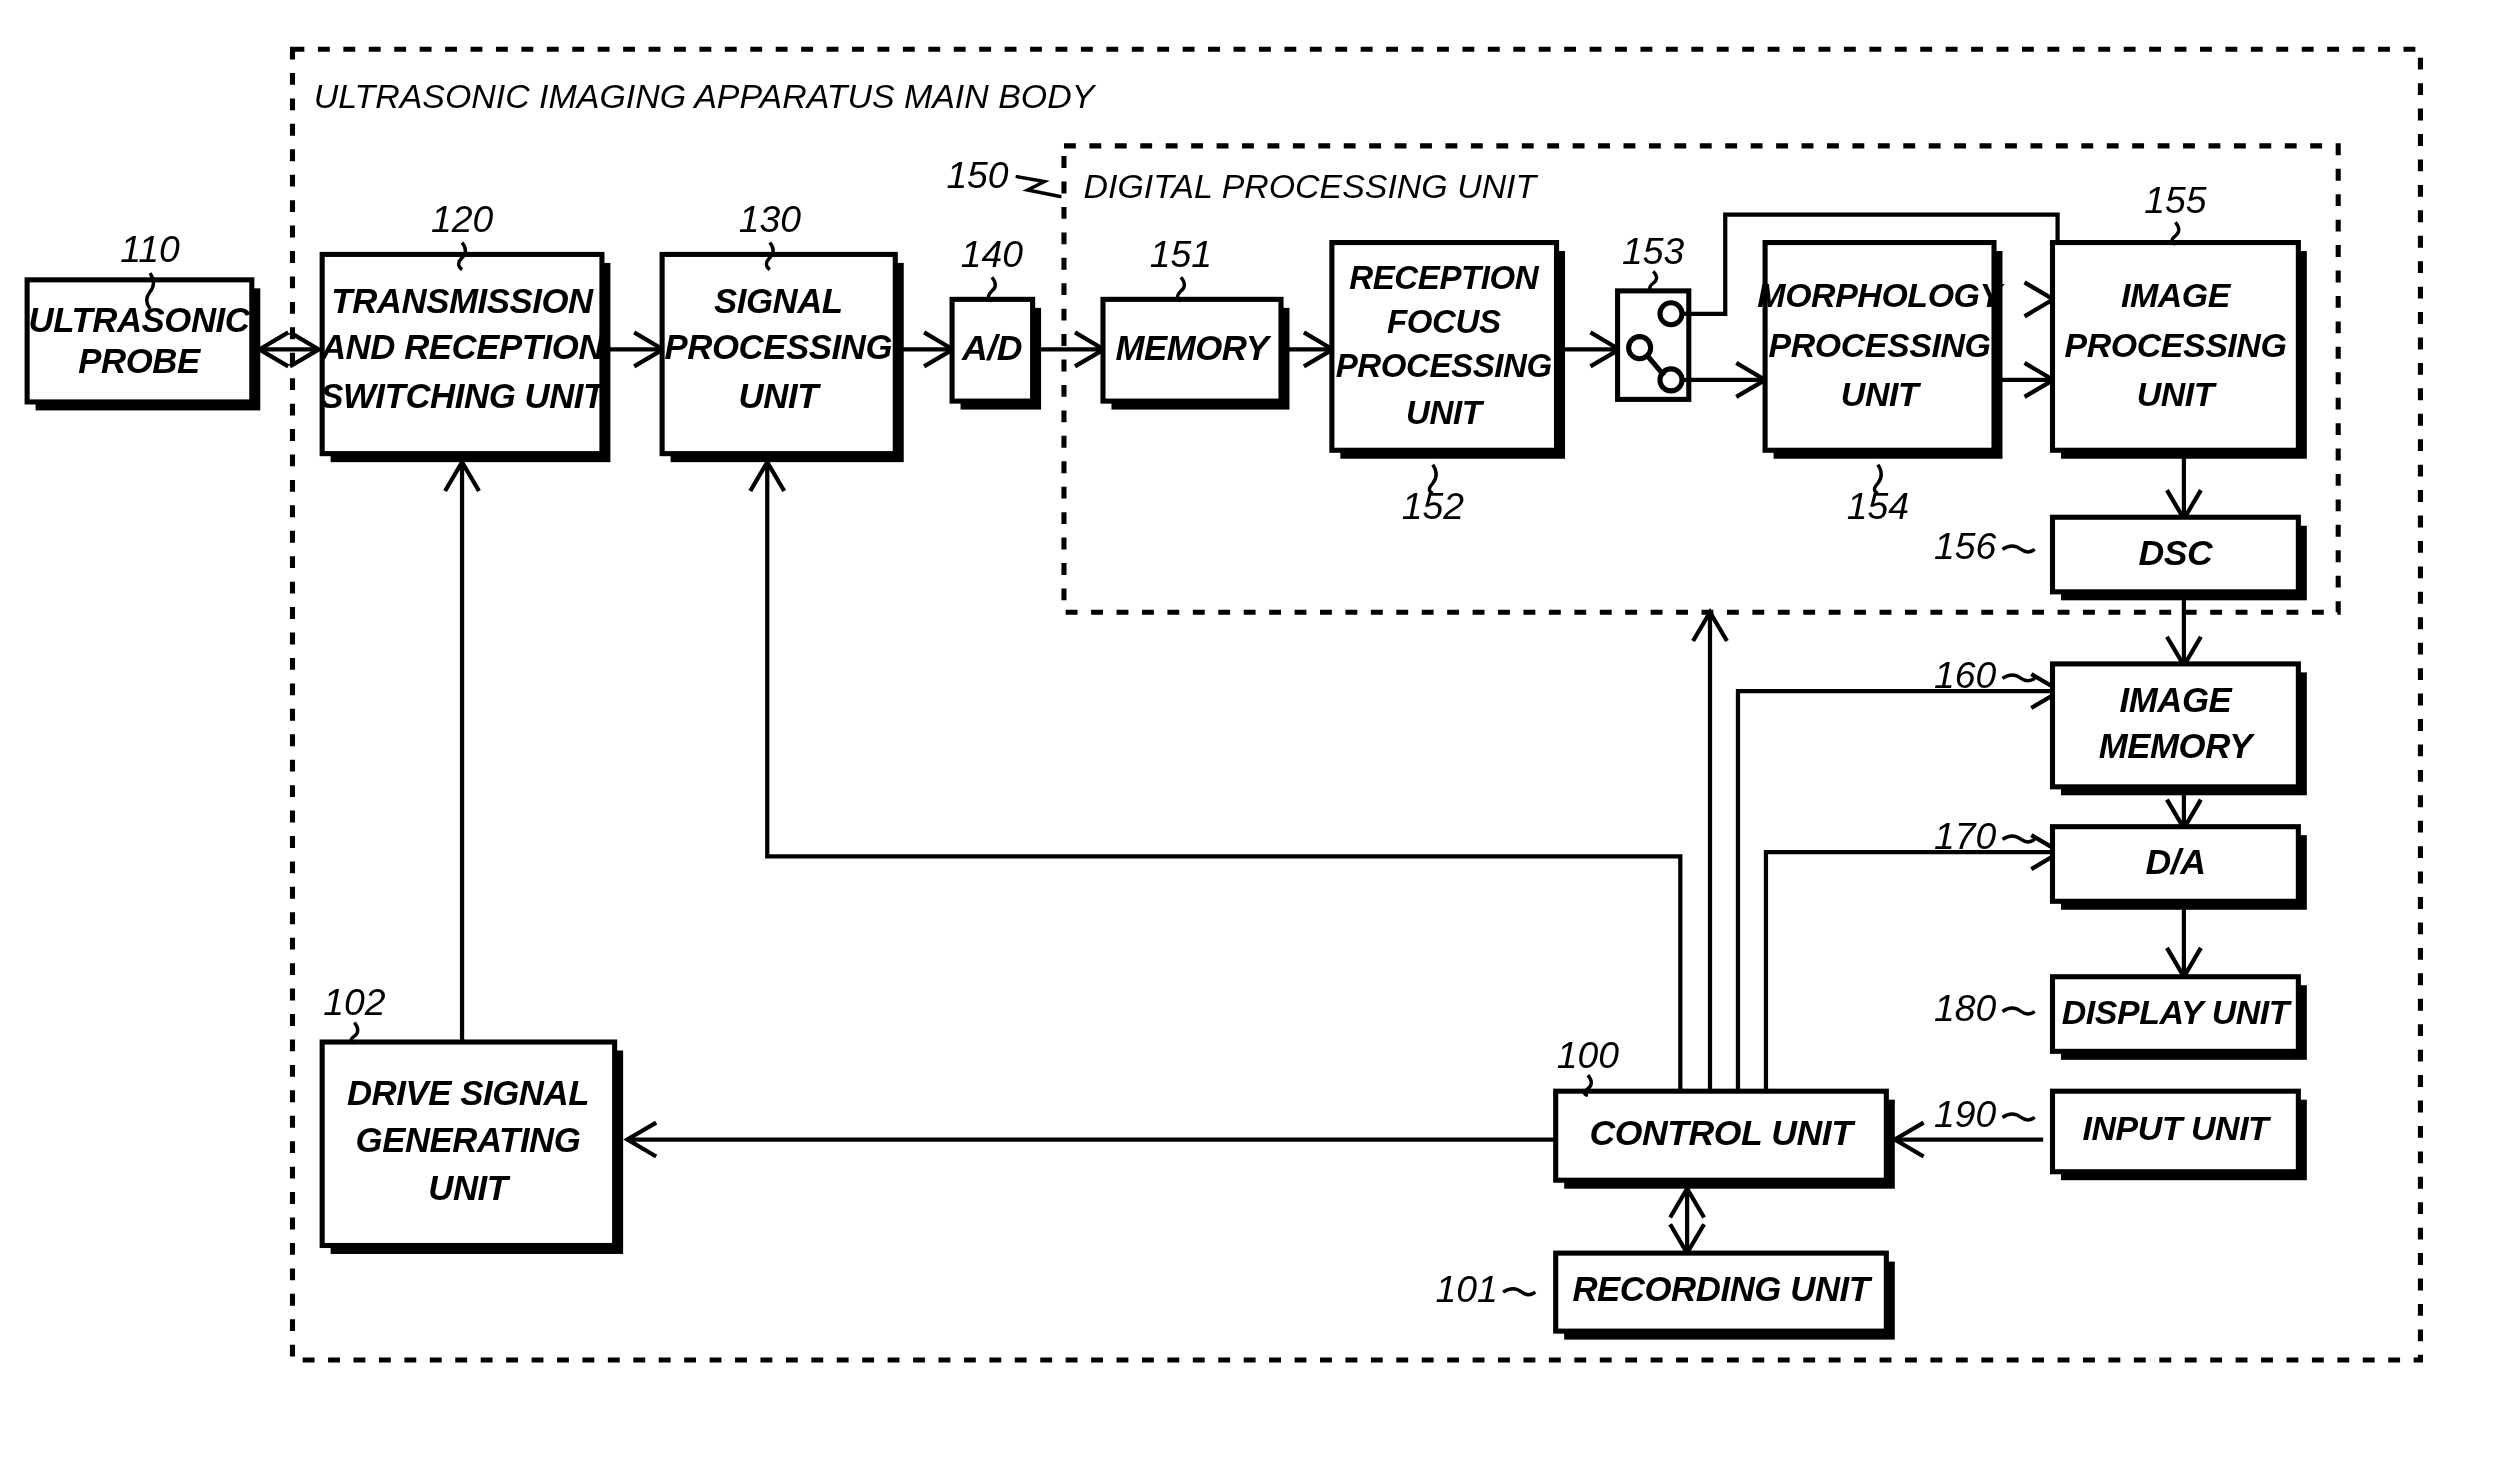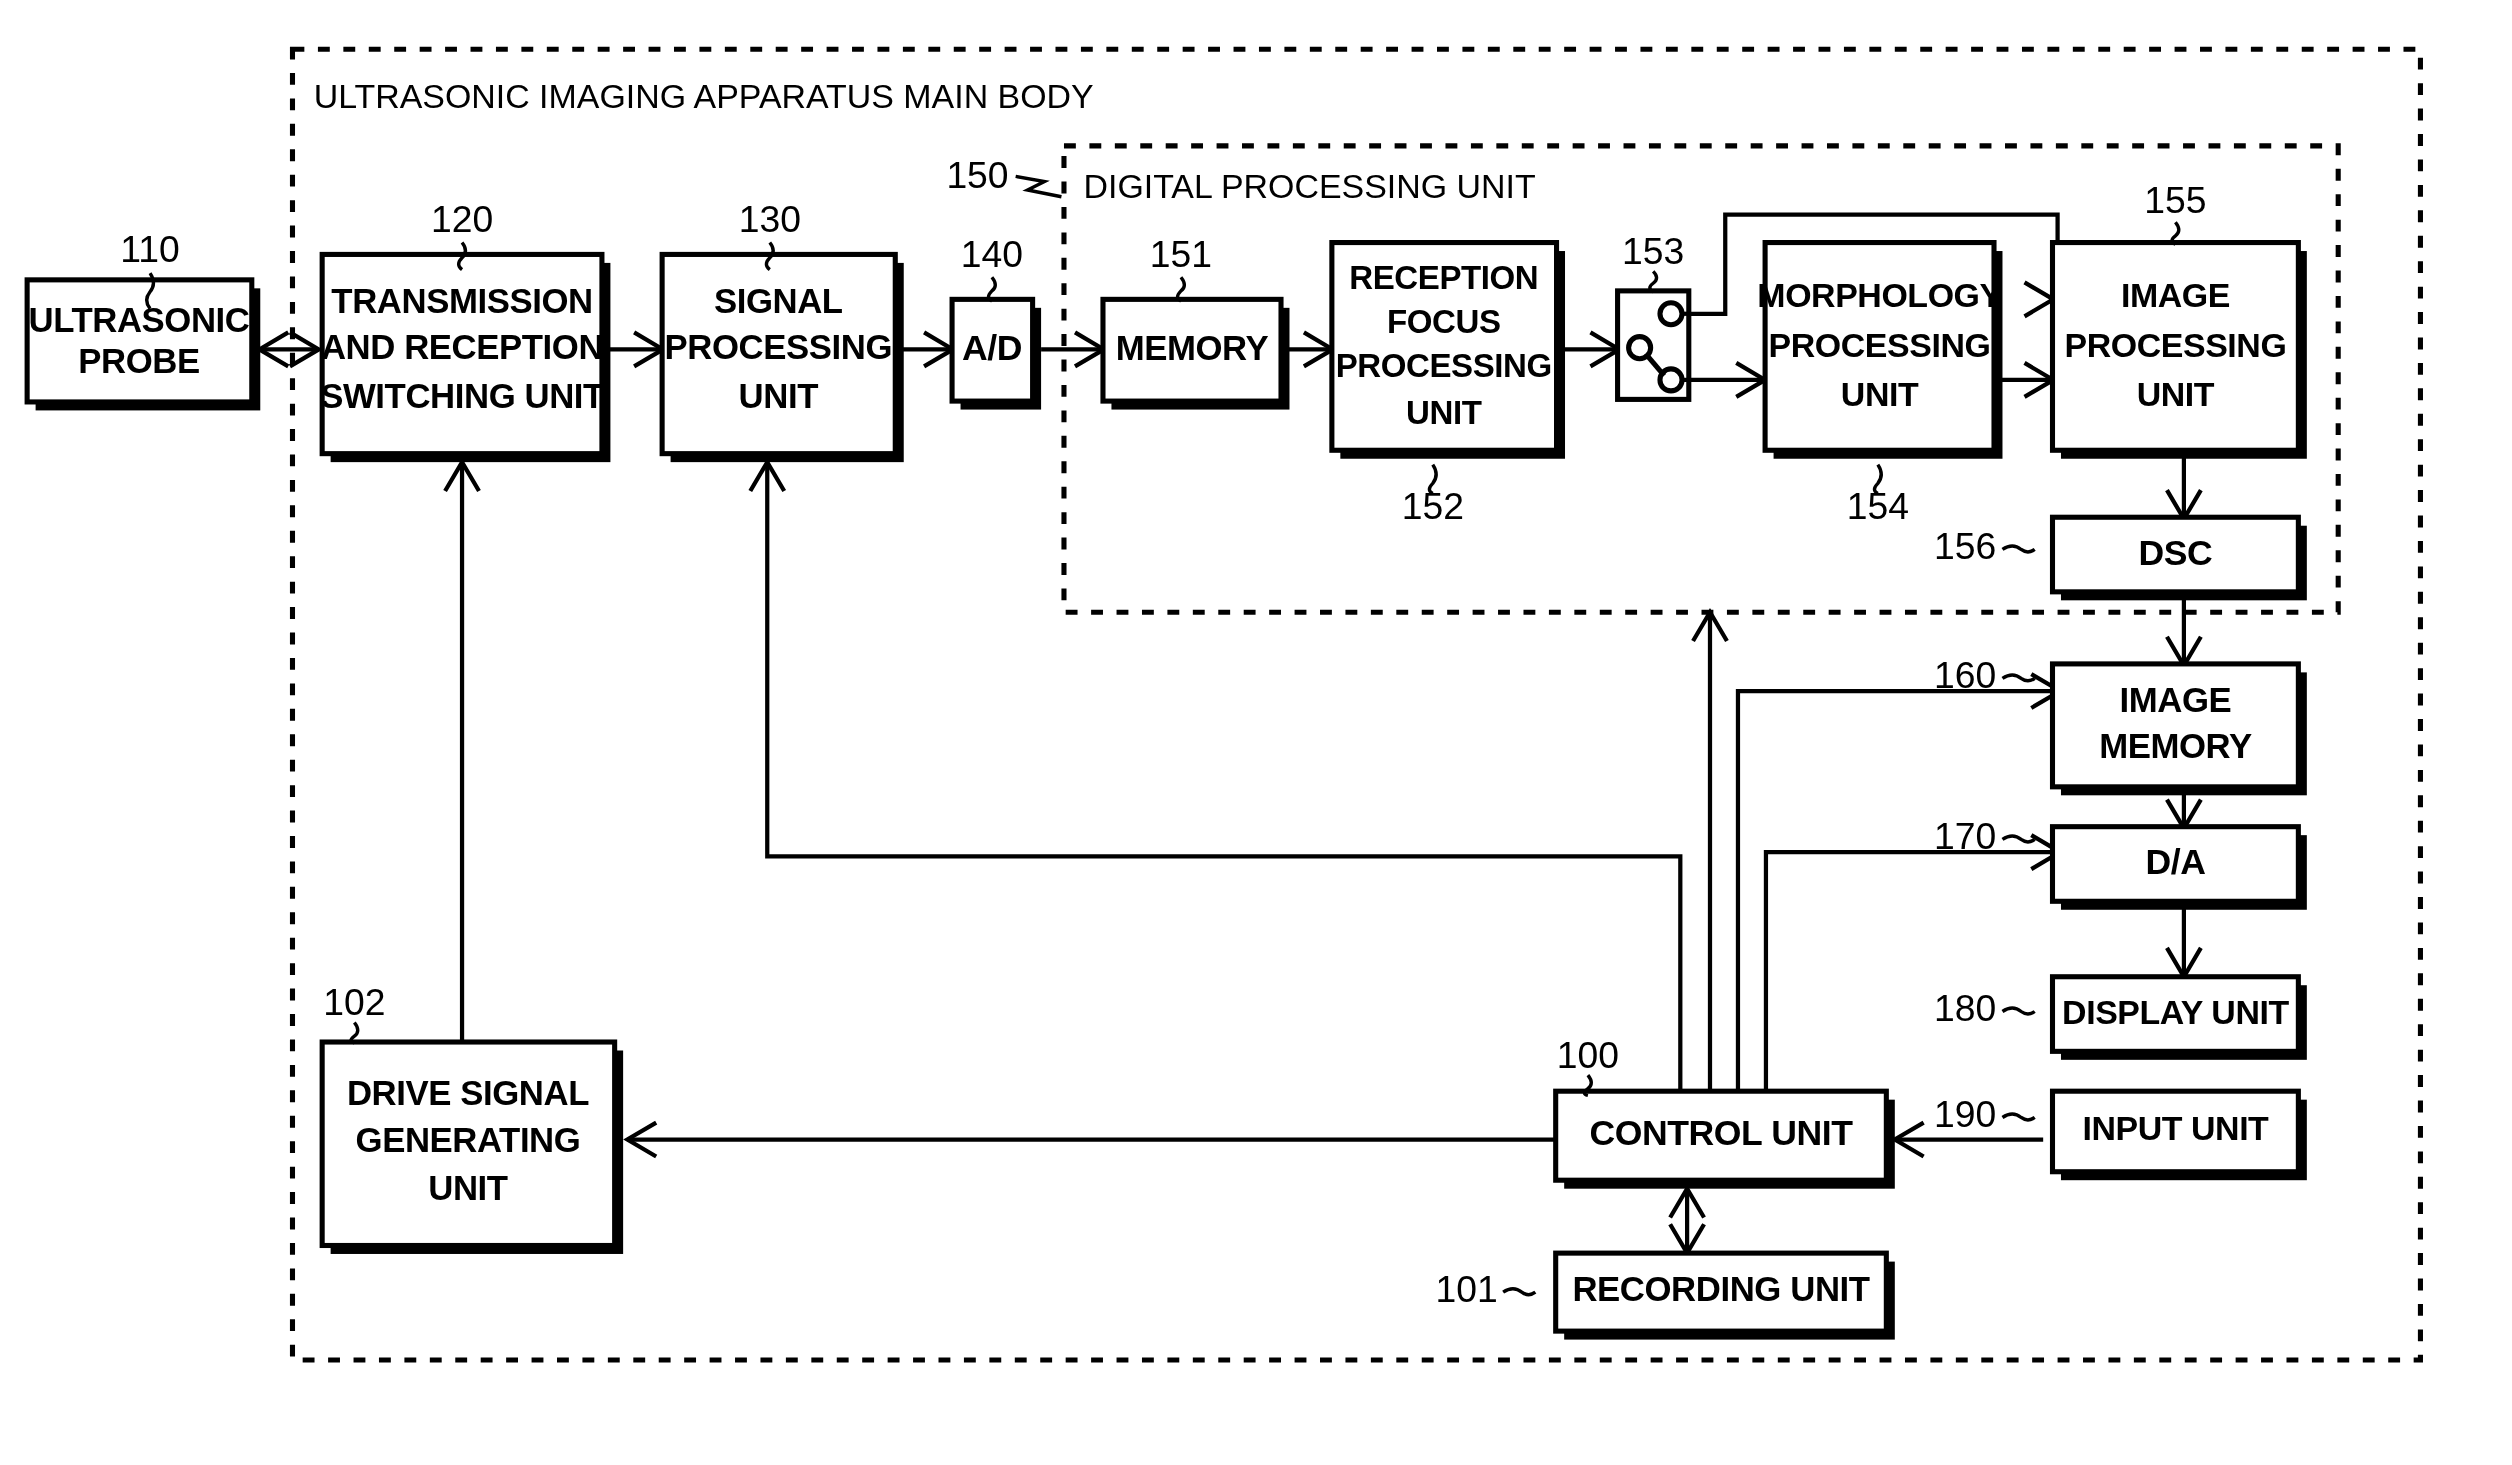--- a/index.html
+++ b/index.html
@@ -2,21 +2,21 @@
 <html style="font-size:13.6px"><head>
 <meta charset="utf-8">
 <title>Ultrasonic Imaging Apparatus Block Diagram</title>
 <style>
   html,body{margin:0;padding:0;background:#ffffff;}
   body{
     width:2512px;height:1466px;
     font-family:"Liberation Sans", sans-serif;
     overflow:hidden;
   }
-  #figure{position:relative;width:2512px;height:1466px;background:#fff;}
+  #figure{position:relative;width:2512px;height:1466px;background:#fff;font-style:italic;}
   svg{display:block;}
   .blk-text{
     font-family:"Liberation Sans", sans-serif;
     font-weight:700;
     fill:#000;
     text-anchor:middle;
     dominant-baseline:middle;
     letter-spacing:-0.5px;
   }
   .ref-text{

